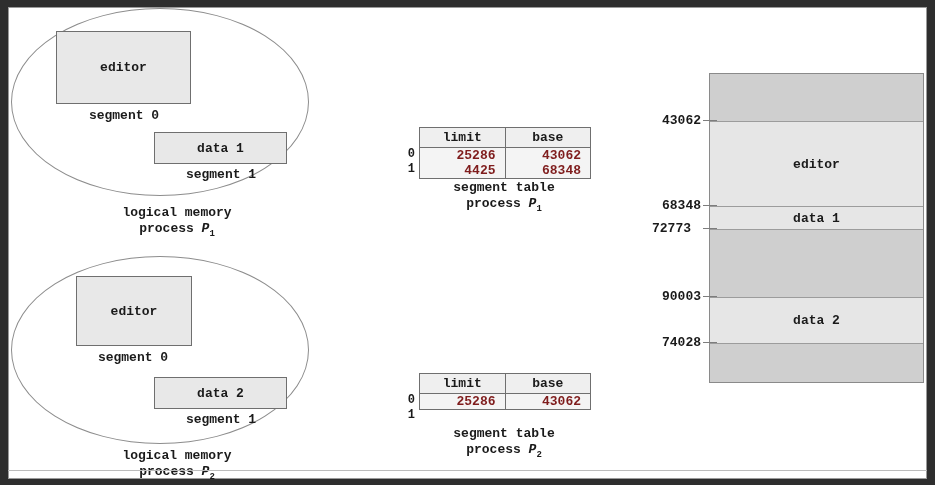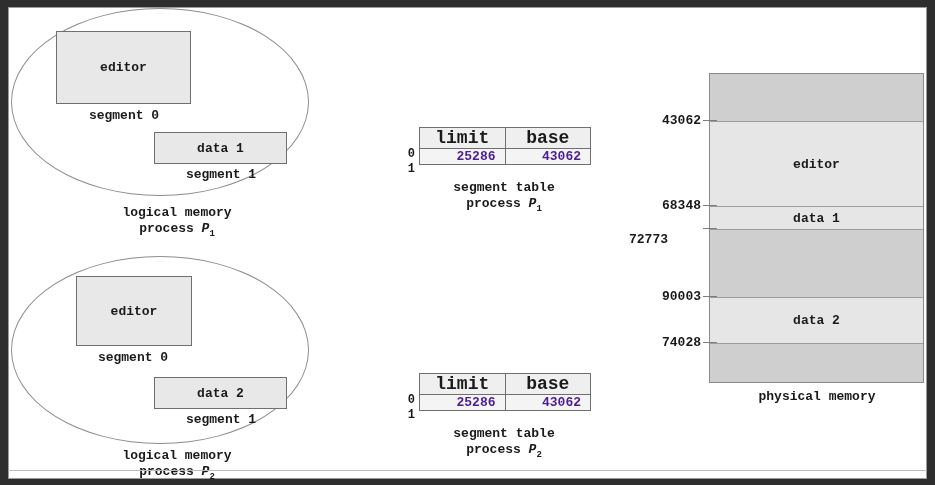--- a/index.html
+++ b/index.html
@@ -93,34 +93,34 @@
     background: #ffffff;
   }
   .segtable table {
     border-collapse: collapse;
     width: 170px;
   }
   .segtable th {
     background: #efefef;
     border-bottom: 1.2px solid #6f6f6f;
     border-right: 1.2px solid #6f6f6f;
-    font-size: 18px;
+    font-size: 13px;
     font-weight: bold;
     color: #1a1a1a;
     height: 19px;
     padding: 0;
     width: 50%;
   }
   .segtable th:last-child { border-right: none; }
   .segtable td {
     background: #f4f4f4;
     border-right: 1.2px solid #6f6f6f;
     font-size: 13px;
     font-weight: bold;
-    color: #4c1d95;
+    color: #7f1d1d;
     text-align: right;
     padding: 0 9px 0 0;
     height: 15px;
     line-height: 15px;
     width: 50%;
   }
   .segtable td:last-child { border-right: none; }
   .rowidx {
     position: absolute;
     font-size: 12px;
@@ -219,20 +219,24 @@
           <tr>
             <th>limit</th>
             <th>base</th>
           </tr>
         </thead>
         <tbody>
           <tr>
             <td>25286</td>
             <td>43062</td>
           </tr>
+          <tr>
+            <td>4425</td>
+            <td>68348</td>
+          </tr>
         </tbody>
       </table>
     </div>
 
     <div class="twoline" style="left:495px; top:172px;">
       <span>segment table</span><br>
       <span><span>process </span><i>P</i><sub>1</sub></span>
     </div>
 
     <div class="rowidx" style="left:392px; top:385px;">0</div>
@@ -280,26 +284,25 @@
         <span></span>
       </div>
     </div>
 
     <div class="addr" style="left:630px; top:105px; width:62px;">43062</div>
     <div class="tick" style="left:694px; top:112px; width:14px;"></div>
 
     <div class="addr" style="left:630px; top:190px; width:62px;">68348</div>
     <div class="tick" style="left:694px; top:197px; width:14px;"></div>
 
-    <div class="addr" style="left:597px; top:213px; width:62px;margin-top:11px;">72773</div>
+    <div class="addr" style="left:620px; top:213px; width:62px;">72773</div>
     <div class="tick" style="left:694px; top:220px; width:14px;"></div>
 
     <div class="addr" style="left:630px; top:281px; width:62px;">90003</div>
     <div class="tick" style="left:694px; top:288px; width:14px;"></div>
 
     <div class="addr" style="left:630px; top:327px; width:62px;">74028</div>
     <div class="tick" style="left:694px; top:334px; width:14px;"></div>
 
-    <div class="caption center" style="left:808px; top:381px;">physical memory</div>
 
   </div>
   <div class="hairline-bottom"></div>
 </div>
 
 </body></html>

